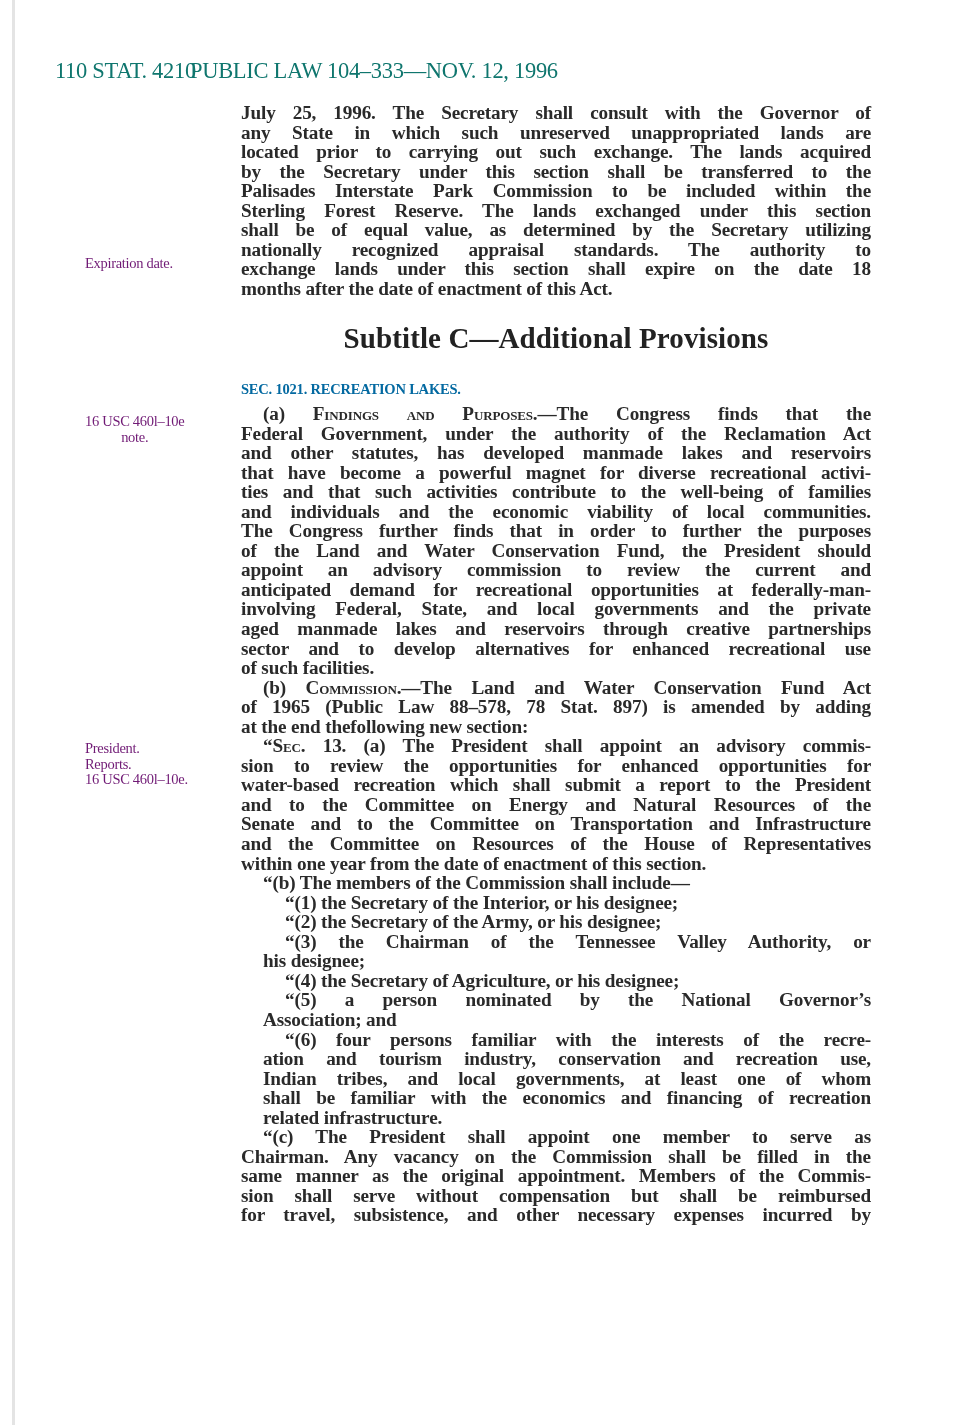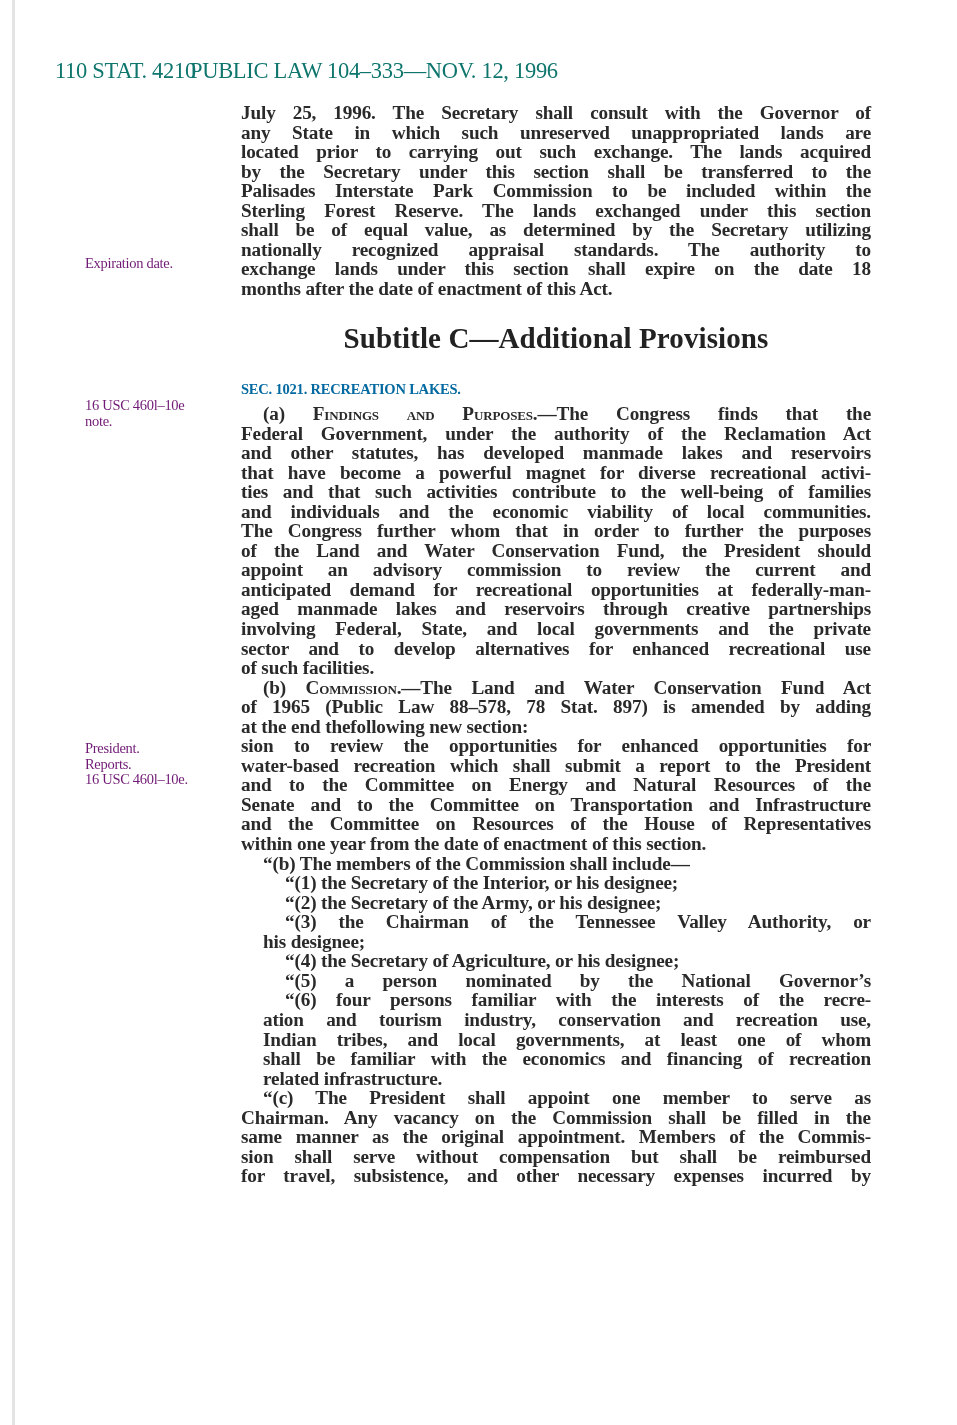--- a/index.html
+++ b/index.html
@@ -47,21 +47,21 @@
 <body>
 
 <div class="edge-line"></div>
 
 <div class="running-head">
   <span class="folio">110 STAT. 4210</span>
   <span class="law">PUBLIC LAW 104–333—NOV. 12, 1996</span>
 </div>
 
 <div class="margin-note" style="top:256px;">Expiration date.</div>
-<div class="margin-note" style="top:398px;">
+<div class="margin-note" style="top:414px;text-align:center;">
   <div>16 USC 460l–10e</div>
   <div>note.</div>
 </div>
 <div class="margin-note" style="top:741px;">
   <div>President.</div>
   <div>Reports.</div>
   <div>16 USC 460l–10e.</div>
 </div>
 
 <div class="col" style="top:103px;">
@@ -81,47 +81,49 @@
 
 <div class="sec-head">SEC. 1021. RECREATION LAKES.</div>
 
 <div class="col" style="top:404px;">
   <div class="line ind1"><span>(a) </span><span class="sc">Findings and Purposes.</span><span>—The Congress finds that the</span></div>
   <div class="line">Federal Government, under the authority of the Reclamation Act</div>
   <div class="line">and other statutes, has developed manmade lakes and reservoirs</div>
   <div class="line">that have become a powerful magnet for diverse recreational activi-</div>
   <div class="line">ties and that such activities contribute to the well-being of families</div>
   <div class="line">and individuals and the economic viability of local communities.</div>
-  <div class="line">The Congress further whom that in order to further the purposes</div>
+  <div class="line">The Congress further finds that in order to further the purposes</div>
   <div class="line">of the Land and Water Conservation Fund, the President should</div>
   <div class="line">appoint an advisory commission to review the current and</div>
   <div class="line">anticipated demand for recreational opportunities at federally-man-</div>
+  <div class="line">involving Federal, State, and local governments and the private</div>
   <div class="line">aged manmade lakes and reservoirs through creative partnerships</div>
-  <div class="line">involving Federal, State, and local governments and the private</div>
   <div class="line">sector and to develop alternatives for enhanced recreational use</div>
   <div class="line last">of such facilities.</div>
 
   <div class="line ind1"><span>(b) </span><span class="sc">Commission.</span><span>—The Land and Water Conservation Fund Act</span></div>
   <div class="line">of 1965 (Public Law 88–578, 78 Stat. 897) is amended by adding</div>
   <div class="line last">at the end thefollowing new section:</div>
 
+  <div class="line ind1"><span>“</span><span class="sc">Sec.</span><span> 13. (a) The President shall appoint an advisory commis-</span></div>
   <div class="line">sion to review the opportunities for enhanced opportunities for</div>
   <div class="line">water-based recreation which shall submit a report to the President</div>
   <div class="line">and to the Committee on Energy and Natural Resources of the</div>
   <div class="line">Senate and to the Committee on Transportation and Infrastructure</div>
   <div class="line">and the Committee on Resources of the House of Representatives</div>
   <div class="line last">within one year from the date of enactment of this section.</div>
 
   <div class="line last ind1">“(b) The members of the Commission shall include—</div>
   <div class="line last ind2">“(1) the Secretary of the Interior, or his designee;</div>
   <div class="line last ind2">“(2) the Secretary of the Army, or his designee;</div>
   <div class="line ind2">“(3) the Chairman of the Tennessee Valley Authority, or</div>
   <div class="line last ind-hang">his designee;</div>
   <div class="line last ind2">“(4) the Secretary of Agriculture, or his designee;</div>
   <div class="line ind2">“(5) a person nominated by the National Governor’s</div>
+  <div class="line last ind-hang">Association; and</div>
   <div class="line ind2">“(6) four persons familiar with the interests of the recre-</div>
   <div class="line ind-hang">ation and tourism industry, conservation and recreation use,</div>
   <div class="line ind-hang">Indian tribes, and local governments, at least one of whom</div>
   <div class="line ind-hang">shall be familiar with the economics and financing of recreation</div>
   <div class="line last ind-hang">related infrastructure.</div>
 
   <div class="line ind1">“(c) The President shall appoint one member to serve as</div>
   <div class="line">Chairman. Any vacancy on the Commission shall be filled in the</div>
   <div class="line">same manner as the original appointment. Members of the Commis-</div>
   <div class="line">sion shall serve without compensation but shall be reimbursed</div>

